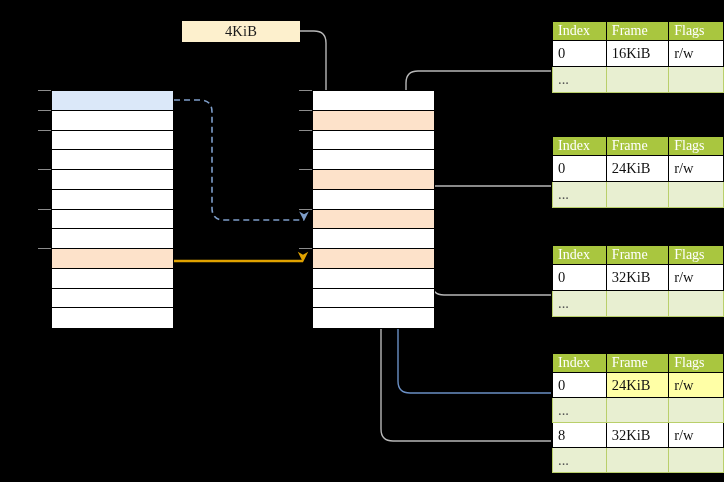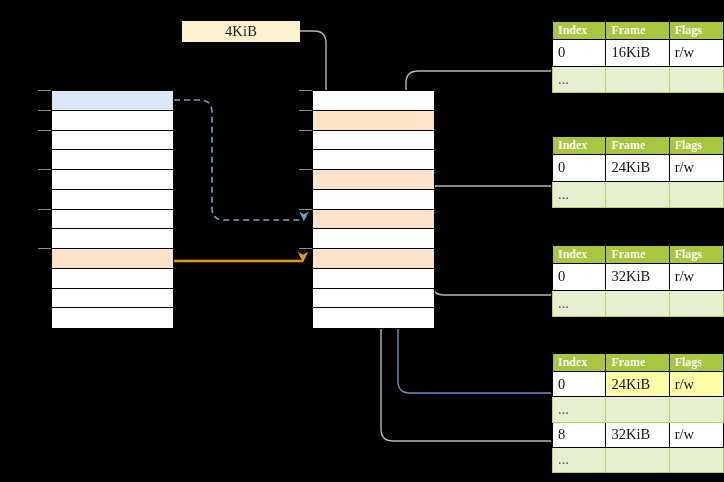--- a/index.html
+++ b/index.html
@@ -13,21 +13,21 @@
   .memrow{box-sizing:border-box;border-bottom:1.2px solid #000;background:#fff;}
   .memrow:last-child{border-bottom:none;}
   .memrow.blue{background:#dbe8f9;}
   .memrow.peach{background:#fde2ca;}
   .sizelabel{position:absolute;background:#fdf0cd;color:#1a1a1a;
              font-size:14.5px;text-align:center;line-height:21px;height:21px;
              letter-spacing:.2px;z-index:4;}
   .ptable{position:absolute;border:1.5px solid #000;border-collapse:collapse;
           background:#fff;z-index:3;}
   .ptable table{border-collapse:collapse;width:100%;height:100%;}
-  .ptable th{background:#a9c63f;color:#fff;font-weight:bold;font-size:12px;
+  .ptable th{background:#a9c63f;color:#fff;font-weight:normal;font-size:14px;
              text-align:left;padding:1px 5px;border:1px solid #000;
              border-bottom:1px solid #000;white-space:nowrap;}
   .ptable td{font-size:14.5px;color:#111;padding:1px 5px;border:1px solid #000;
              background:#fff;white-space:nowrap;vertical-align:middle;}
   .ptable tr.dots td{background:#e8efd1;border:1px solid #b9cf6a;color:#555;}
   .ptable td.hl{background:#ffffa6;}
   .ptable th.c-index{width:52px;}
   .ptable th.c-frame{width:62px;margin-left:12px;}
   .ptable th.c-flags{width:55px;}
   .tickwrap{position:absolute;z-index:2;}

